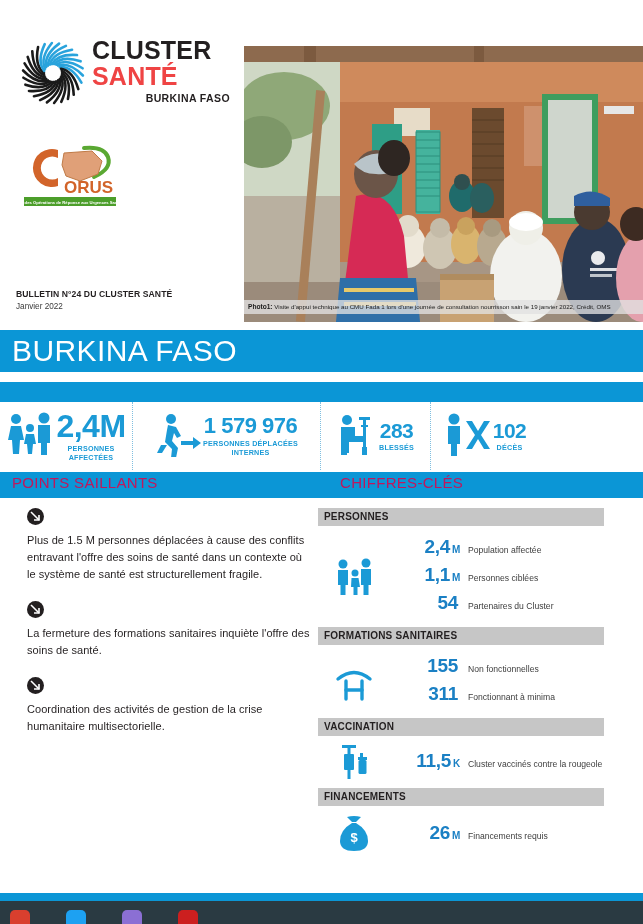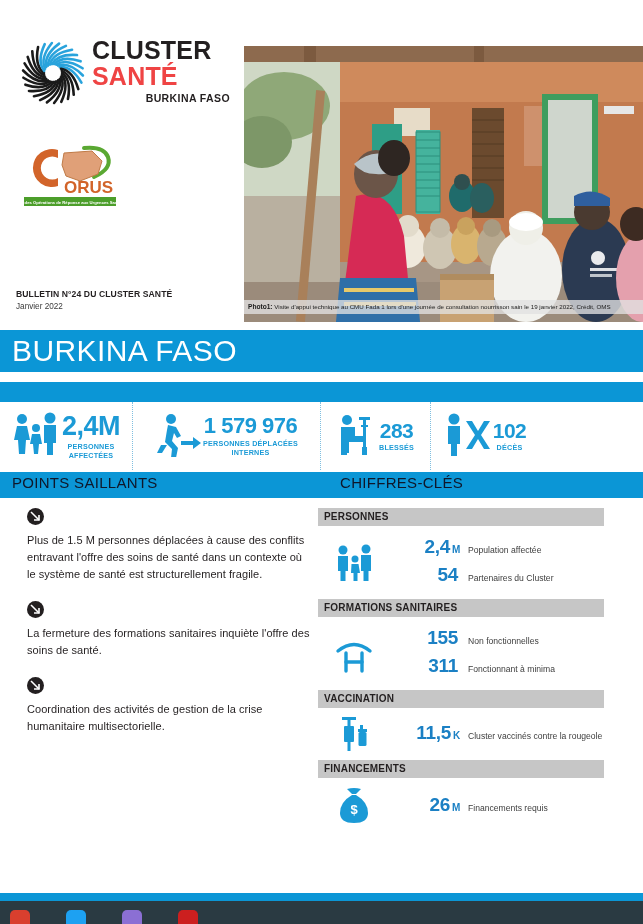--- a/index.html
+++ b/index.html
@@ -94,21 +94,21 @@
     letter-spacing: .2px; line-height: 9px; margin-top: 2px;
   }
 
   
   .sec-head-row {
     position: absolute; left: 0; top: 472px; width: 643px; height: 26px;
     background: #0b96d6;
   }
   .sec-head {
     position: absolute; top: 474px;
-    font-size: 15px; color: #0f172a; letter-spacing: .3px;
+    font-size: 15px; color: #be185d; letter-spacing: .3px;
   }
   .sec-head.left { left: 12px; }
   .sec-head.right { left: 340px; text-align: center; }
 
   
   .highlights { position: absolute; left: 27px; top: 508px; width: 284px; }
   .hl-item { margin-bottom: 14px; }
   .hl-arrow {
     width: 17px; height: 17px; border-radius: 50%;
     background: #231f20; display: block; position: relative;
@@ -334,21 +334,21 @@
         <svg width="48" height="46" viewBox="0 0 48 46" fill="#1b9ad6">
           <circle cx="10" cy="8" r="5"></circle>
             <path d="M5 15 h10 l3 14 h-4 l-1 14 h-6 l-1-14 h-4 z"></path>
           <circle cx="24" cy="17" r="4"></circle>
             <path d="M20 23 h8 l2 10 h-3 l-1 10 h-4 l-1-10 h-3 z"></path>
           <circle cx="38" cy="7" r="5.5"></circle>
             <path d="M32 14 h12 v18 h-3 v12 h-6 v-12 h-3 z"></path>
         </svg>
       </div>
       <div class="stat-body">
-        <div class="stat-value" style="font-size:27px">2,4M</div>
+        <div class="stat-value" style="font-size:32px">2,4M</div>
         <div class="stat-label">
           <div>PERSONNES</div>
           <div>AFFECTÉES</div>
         </div>
       </div>
     </div>
 
     <div class="stat" style="width:188px">
       <div class="stat-icon">
         <svg width="46" height="46" viewBox="0 0 46 46" fill="#1b9ad6">
@@ -453,20 +453,24 @@
           <circle cx="21" cy="16" r="3.5"></circle>
             <path d="M17.5 21 h7 l1.5 9 h-2.5 v8 h-4 v-8 h-2.5 z"></path>
           <circle cx="32" cy="6" r="4.5"></circle>
             <path d="M27 12 h10 v16 h-2.5 v10 h-5 v-10 h-2.5 z"></path>
         </svg>
       </div>
       <div class="fig-rows">
         <div class="fig-row">
           <div class="fig-num"><span>2,4</span><span class="unit">M</span></div>
           <div class="fig-lbl">Population affectée</div>
+        </div>
+        <div class="fig-row">
+          <div class="fig-num"><span>1,1</span><span class="unit">M</span></div>
+          <div class="fig-lbl">Personnes ciblées</div>
         </div>
         <div class="fig-row">
           <div class="fig-num"><span>54</span><span class="unit"></span></div>
           <div class="fig-lbl">Partenaires  du Cluster</div>
         </div>
       </div>
     </div>
 
     <div class="fig-head">FORMATIONS SANITAIRES</div>
     <div class="fig-body">

